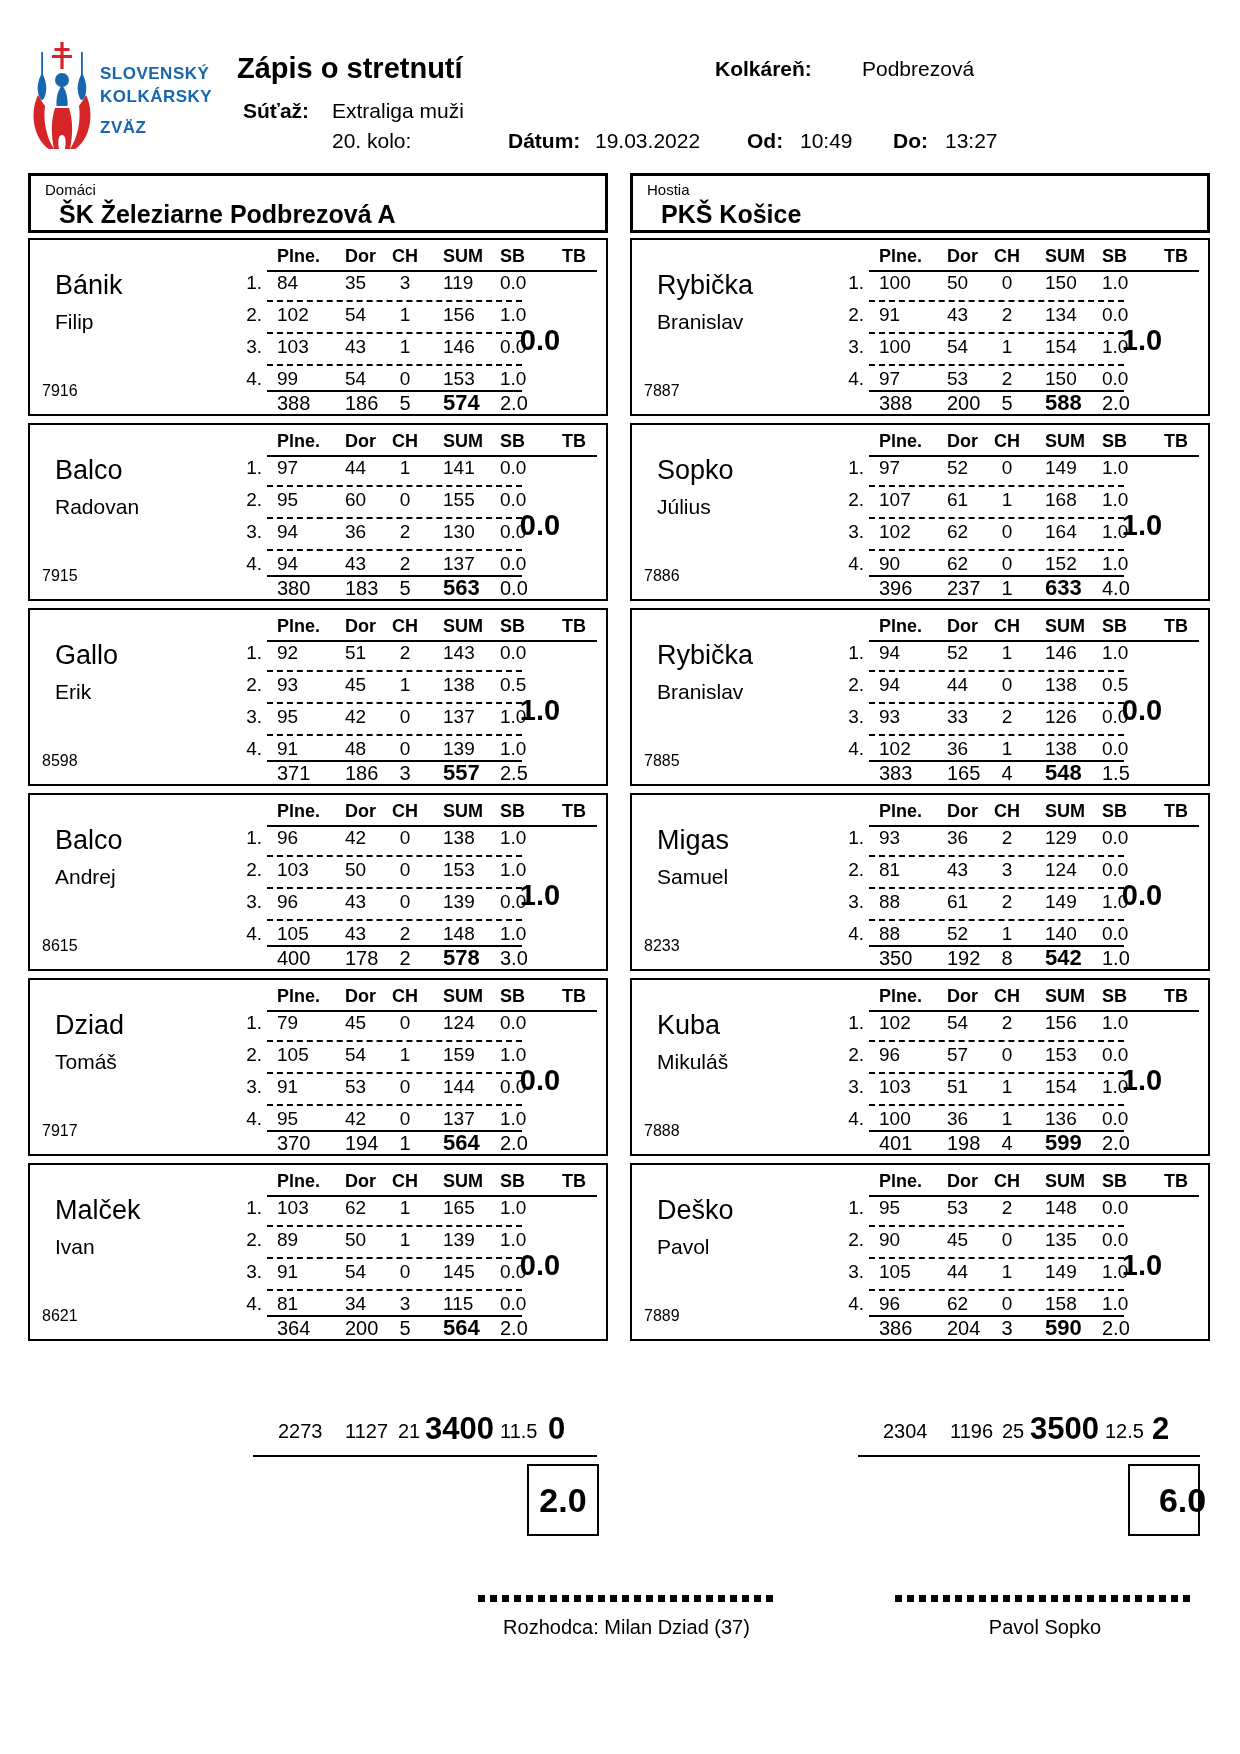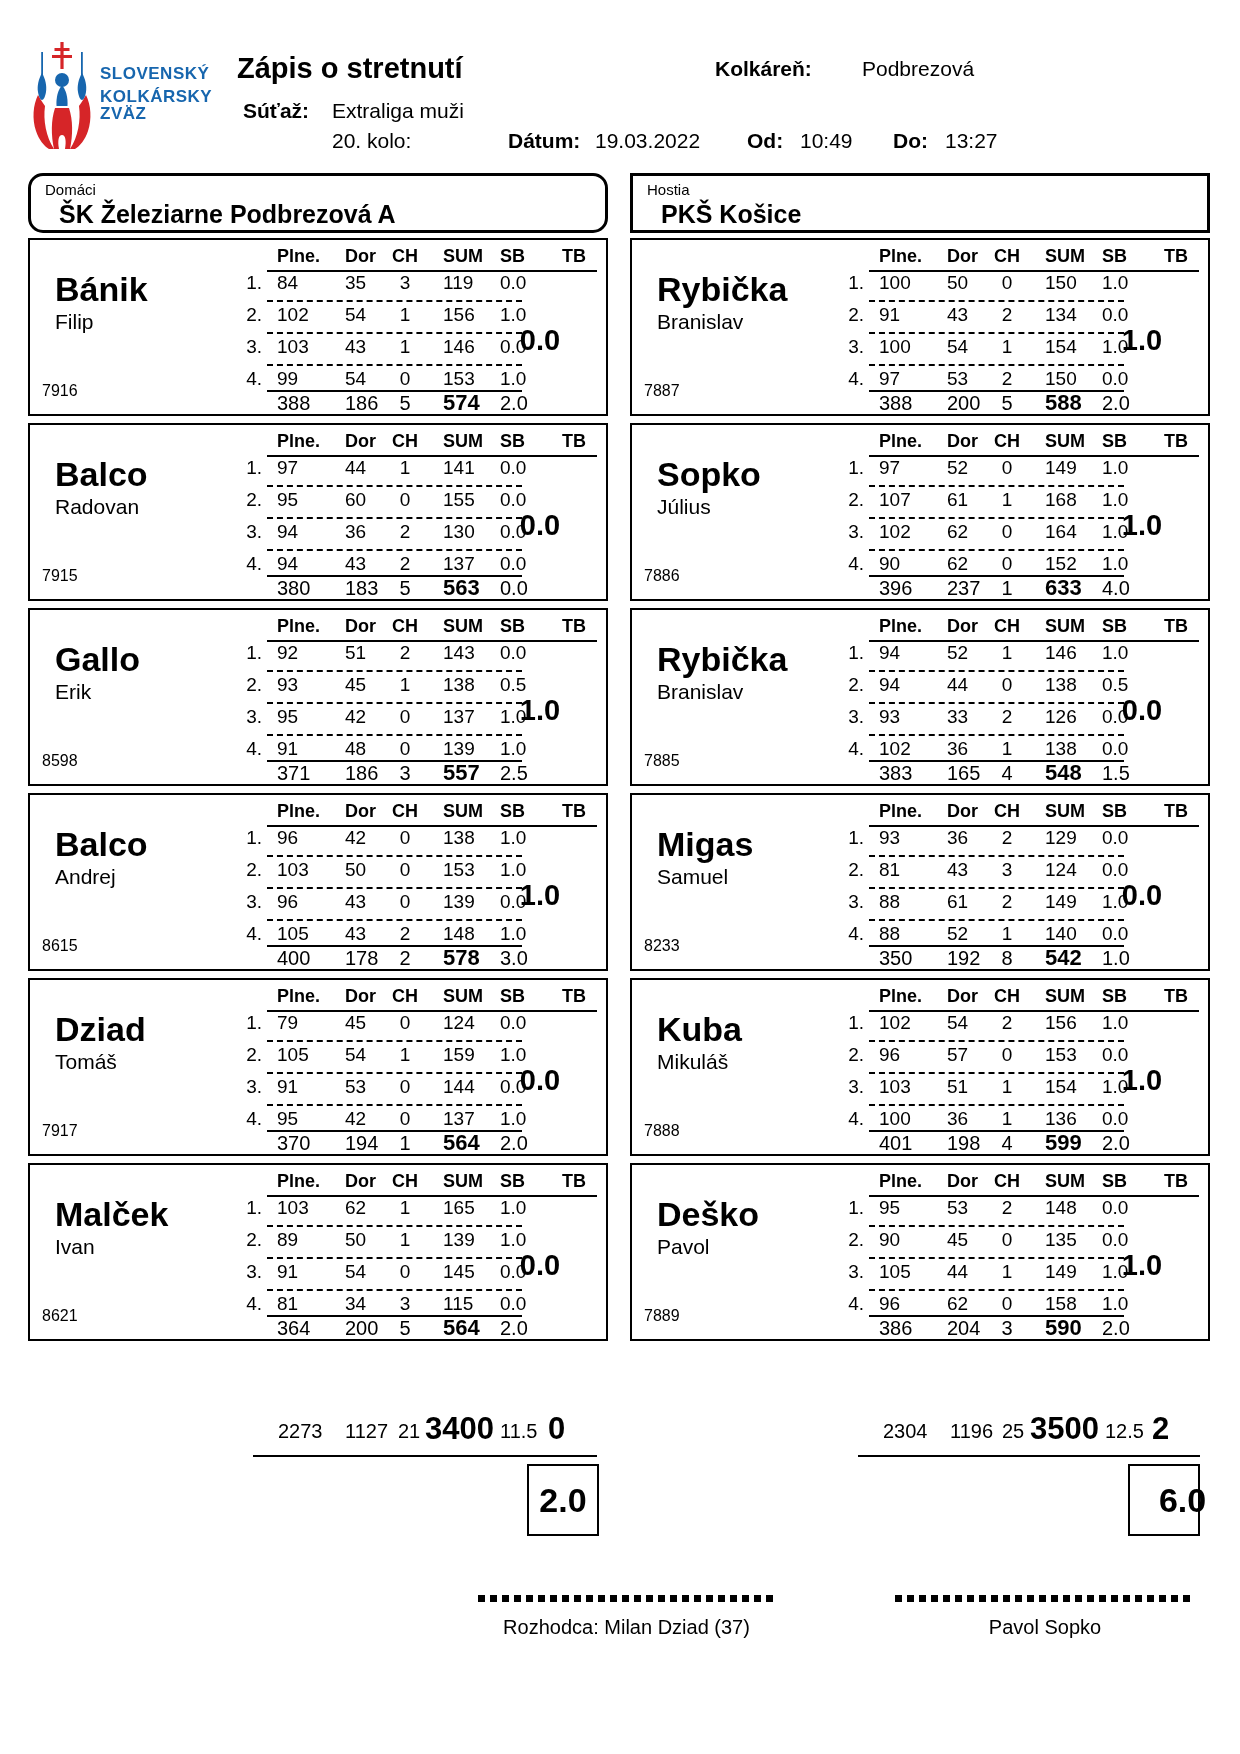--- a/index.html
+++ b/index.html
@@ -11,21 +11,21 @@
   #title{left:237px;top:52px;font-size:29px;font-weight:bold;}
   .hlabel{font-size:21px;font-weight:bold;}
   .hval{font-size:21px;}
   
   .teambox{position:absolute;top:173px;width:580px;height:60px;border:3px solid #000;box-sizing:border-box;}
   .side-label{position:absolute;left:14px;top:5px;font-size:15px;}
   .team-name{position:absolute;left:28px;top:24px;font-size:25px;font-weight:bold;white-space:nowrap;}
   
   .pcol{position:absolute;top:238px;width:580px;}
   .pblock{position:relative;width:580px;height:178px;border:2px solid #000;box-sizing:border-box;margin-bottom:7px;}
-  .surname{position:absolute;left:25px;top:30px;font-size:34px;font-weight:bold;}
+  .surname{position:absolute;left:25px;top:30px;font-size:27px;font-weight:normal;}
   .firstname{position:absolute;left:25px;top:70px;font-size:21px;}
   .pid{position:absolute;left:12px;top:142px;font-size:16px;}
   .trow{position:absolute;left:0;width:100%;height:24px;font-size:19px;}
   .trow span{position:absolute;white-space:nowrap;}
   .c-num{left:150px;width:82px;text-align:right;}
   .c-plne{left:247px;width:58px;}
   .c-dor{left:315px;width:45px;}
   .c-ch{left:352px;width:46px;text-align:center;}
   .c-sum{left:413px;width:52px;}
   .c-sb{left:470px;width:50px;}
@@ -71,36 +71,36 @@
       <rect x="11.2" y="12" width="1.8" height="23"></rect>
       <rect x="51" y="12" width="1.8" height="23"></rect>
       <path d="M12,33 C8.5,39 7,46 8,52 C8.8,57 10.5,60 12,60 C13.5,60 15.2,57 16,52 C17,46 15.5,39 12,33 Z"></path>
       <path d="M52,33 C48.5,39 47,46 48,52 C48.8,57 50.5,60 52,60 C53.5,60 55.2,57 56,52 C57,46 55.5,39 52,33 Z"></path>
       <circle cx="32" cy="40" r="7"></circle>
       <path d="M32,45 C28,50 26,57 26.5,66 L37.5,66 C38,57 36,50 32,45 Z"></path>
     </g>
   </svg>
   <div class="org-line" style="top:64px;">SLOVENSKÝ</div>
   <div class="org-line" style="top:87px;">KOLKÁRSKY</div>
-  <div class="org-line" style="top:104px;">ZVÄZ</div>
+  <div class="org-line" style="top:118px;">ZVÄZ</div>
 
   <div class="abs" id="title">Zápis o stretnutí</div>
   <div class="abs hlabel" style="left:715px;top:57px;">Kolkáreň:</div>
   <div class="abs hval" style="left:862px;top:57px;">Podbrezová</div>
   <div class="abs hlabel" style="left:243px;top:99px;">Súťaž:</div>
   <div class="abs hval" style="left:332px;top:99px;">Extraliga muži</div>
   <div class="abs hval" style="left:332px;top:129px;">20. kolo:</div>
   <div class="abs hlabel" style="left:508px;top:129px;">Dátum:</div>
   <div class="abs hval" style="left:595px;top:129px;">19.03.2022</div>
   <div class="abs hlabel" style="left:747px;top:129px;">Od:</div>
   <div class="abs hval" style="left:800px;top:129px;">10:49</div>
   <div class="abs hlabel" style="left:893px;top:129px;">Do:</div>
   <div class="abs hval" style="left:945px;top:129px;">13:27</div>
 
-  <div class="teambox" style="left:28px;border-radius:15px;">
+  <div class="teambox" style="left:28px;">
     <div class="side-label">Domáci</div>
     <div class="team-name">ŠK Železiarne Podbrezová A</div>
   </div>
   <div class="teambox" style="left:630px;">
     <div class="side-label">Hostia</div>
     <div class="team-name">PKŠ Košice</div>
   </div>
 
   <div class="pcol" id="home-col" style="left:28px;">
       <div class="pblock">

